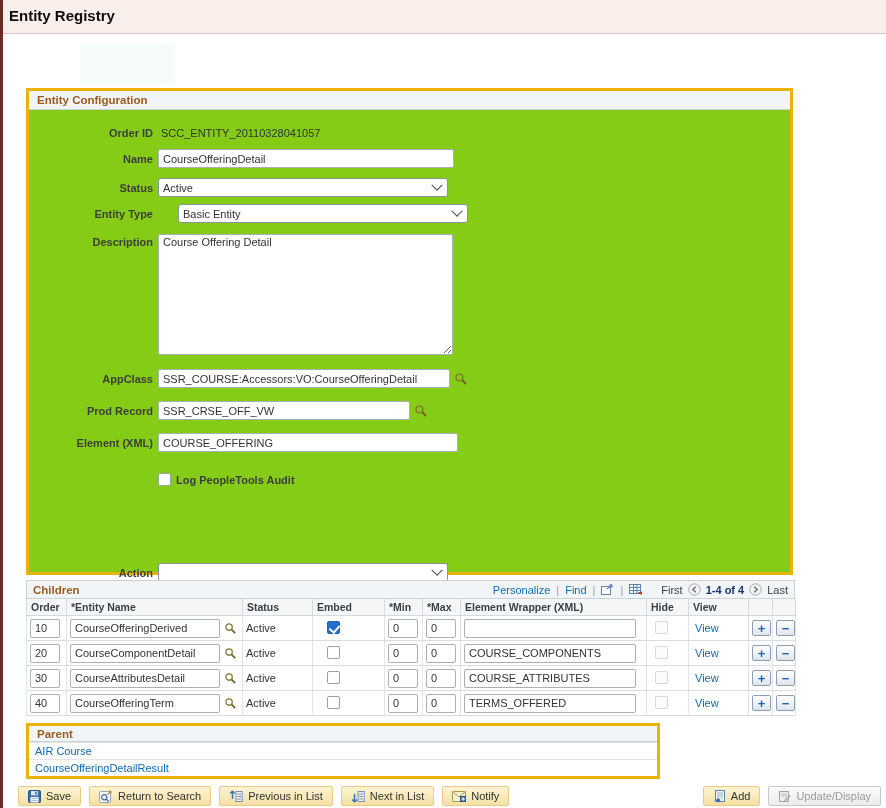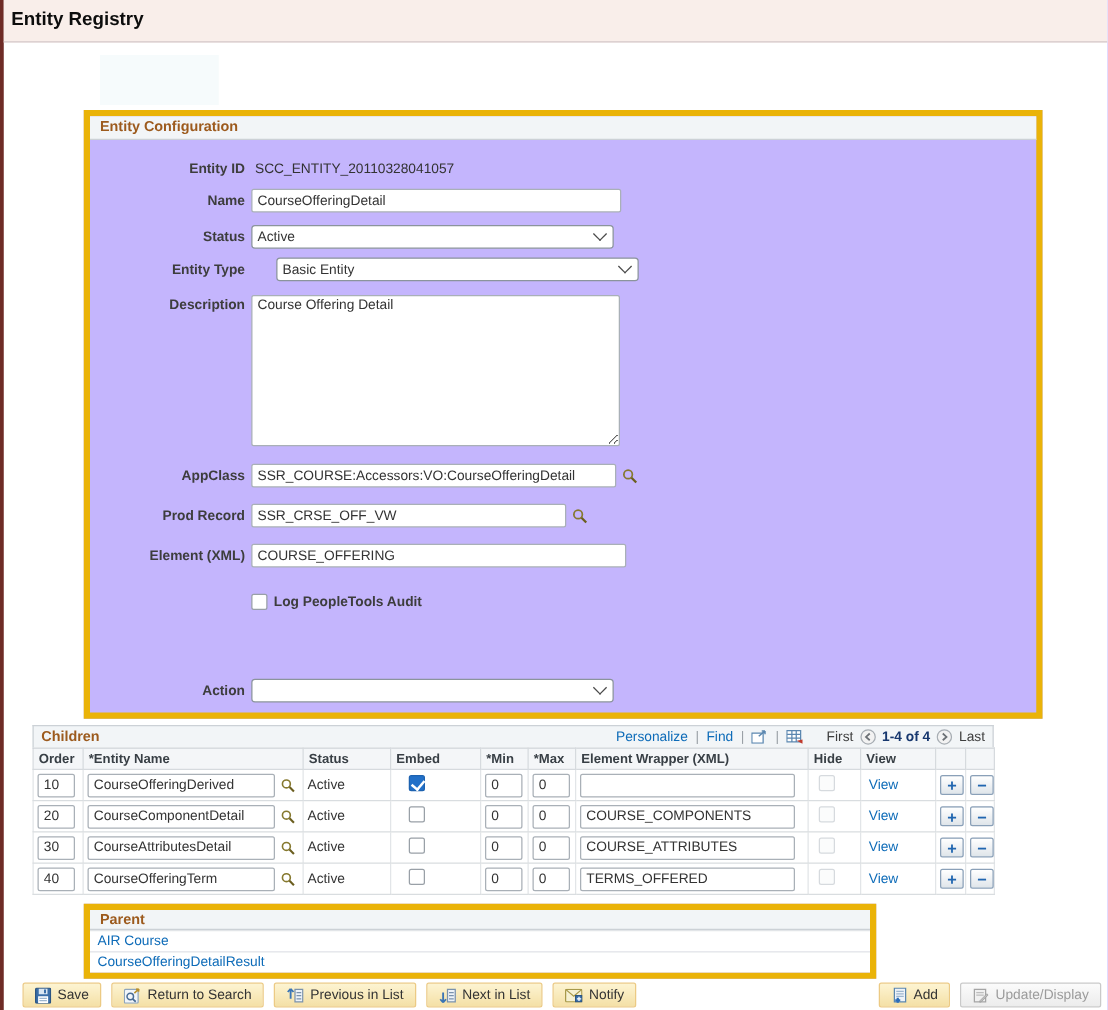--- a/index.html
+++ b/index.html
@@ -14,21 +14,21 @@
   }
   .left-strip { position:absolute; left:0; top:0; width:3px; height:808px; background:#6e2b26; }
   .titlebar {
     position:absolute; left:3px; top:0; width:883px; height:34px;
     background:#f9eeea; border-bottom:1px solid #d3c8c9;
   }
   .page-title { padding:7px 0 0 6px; font-size:15px; font-weight:bold; color:#0d0d0d; }
   .ghost { position:absolute; left:80px; top:44px; width:95px; height:40px; background:#f6fbfc; }
 
   
-  .gbox { position:absolute; border:5px solid #eab308; background:#c4b5fd;margin-left:41px; }
+  .gbox { position:absolute; border:3px solid #eab308; background:#84cc16; }
   .gbox-header {
     height:19px; background:#f2f5f7; border-bottom:1px solid #ccd1d6;
     display:flex; align-items:center; padding:0 8px;
     color:#9c5a1d; font-weight:bold; font-size:11.5px;
   }
   .config-box { left:26px; top:88px; width:767px; height:487px; }
   .config-content { position:relative; height:466px; }
 
   .frow { position:absolute; left:0; display:flex; align-items:center; }
   .flabel { width:129px; text-align:right; font-weight:bold; color:#3d3d3d; padding-right:5px; flex:none; }
@@ -129,21 +129,21 @@
 
 <div class="ghost"></div>
 
 <div class="gbox config-box">
   <div class="gbox-header">
     <span>Entity Configuration</span>
   </div>
   <div class="config-content">
 
     <div class="frow" style="top:17px;">
-      <div class="flabel">Entity ID</div>
+      <div class="flabel">Order ID</div>
       <div class="fvalue">SCC_ENTITY_20110328041057</div>
     </div>
 
     <div class="frow" style="top:39px;">
       <div class="flabel">Name</div>
       <input class="tinput" style="width: 296px;" value="CourseOfferingDetail">
     </div>
 
     <div class="frow" style="top:68px;">
       <div class="flabel">Status</div>
@@ -192,21 +192,21 @@
       <div class="flabel">Element (XML)</div>
       <input class="tinput" style="width: 300px;" value="COURSE_OFFERING">
     </div>
 
     <div class="frow" style="top:363px;">
       <div class="flabel"></div>
       <span class="checkbox"></span>
       <span class="cblabel">Log PeopleTools Audit</span>
     </div>
 
-    <div class="frow" style="top:431px;">
+    <div class="frow" style="top:453px;">
       <div class="flabel">Action</div>
       <div class="sel" style="width:290px;">
         <span></span>
         <span class="chev"></span>
       </div>
     </div>
 
   </div>
 </div>
 

